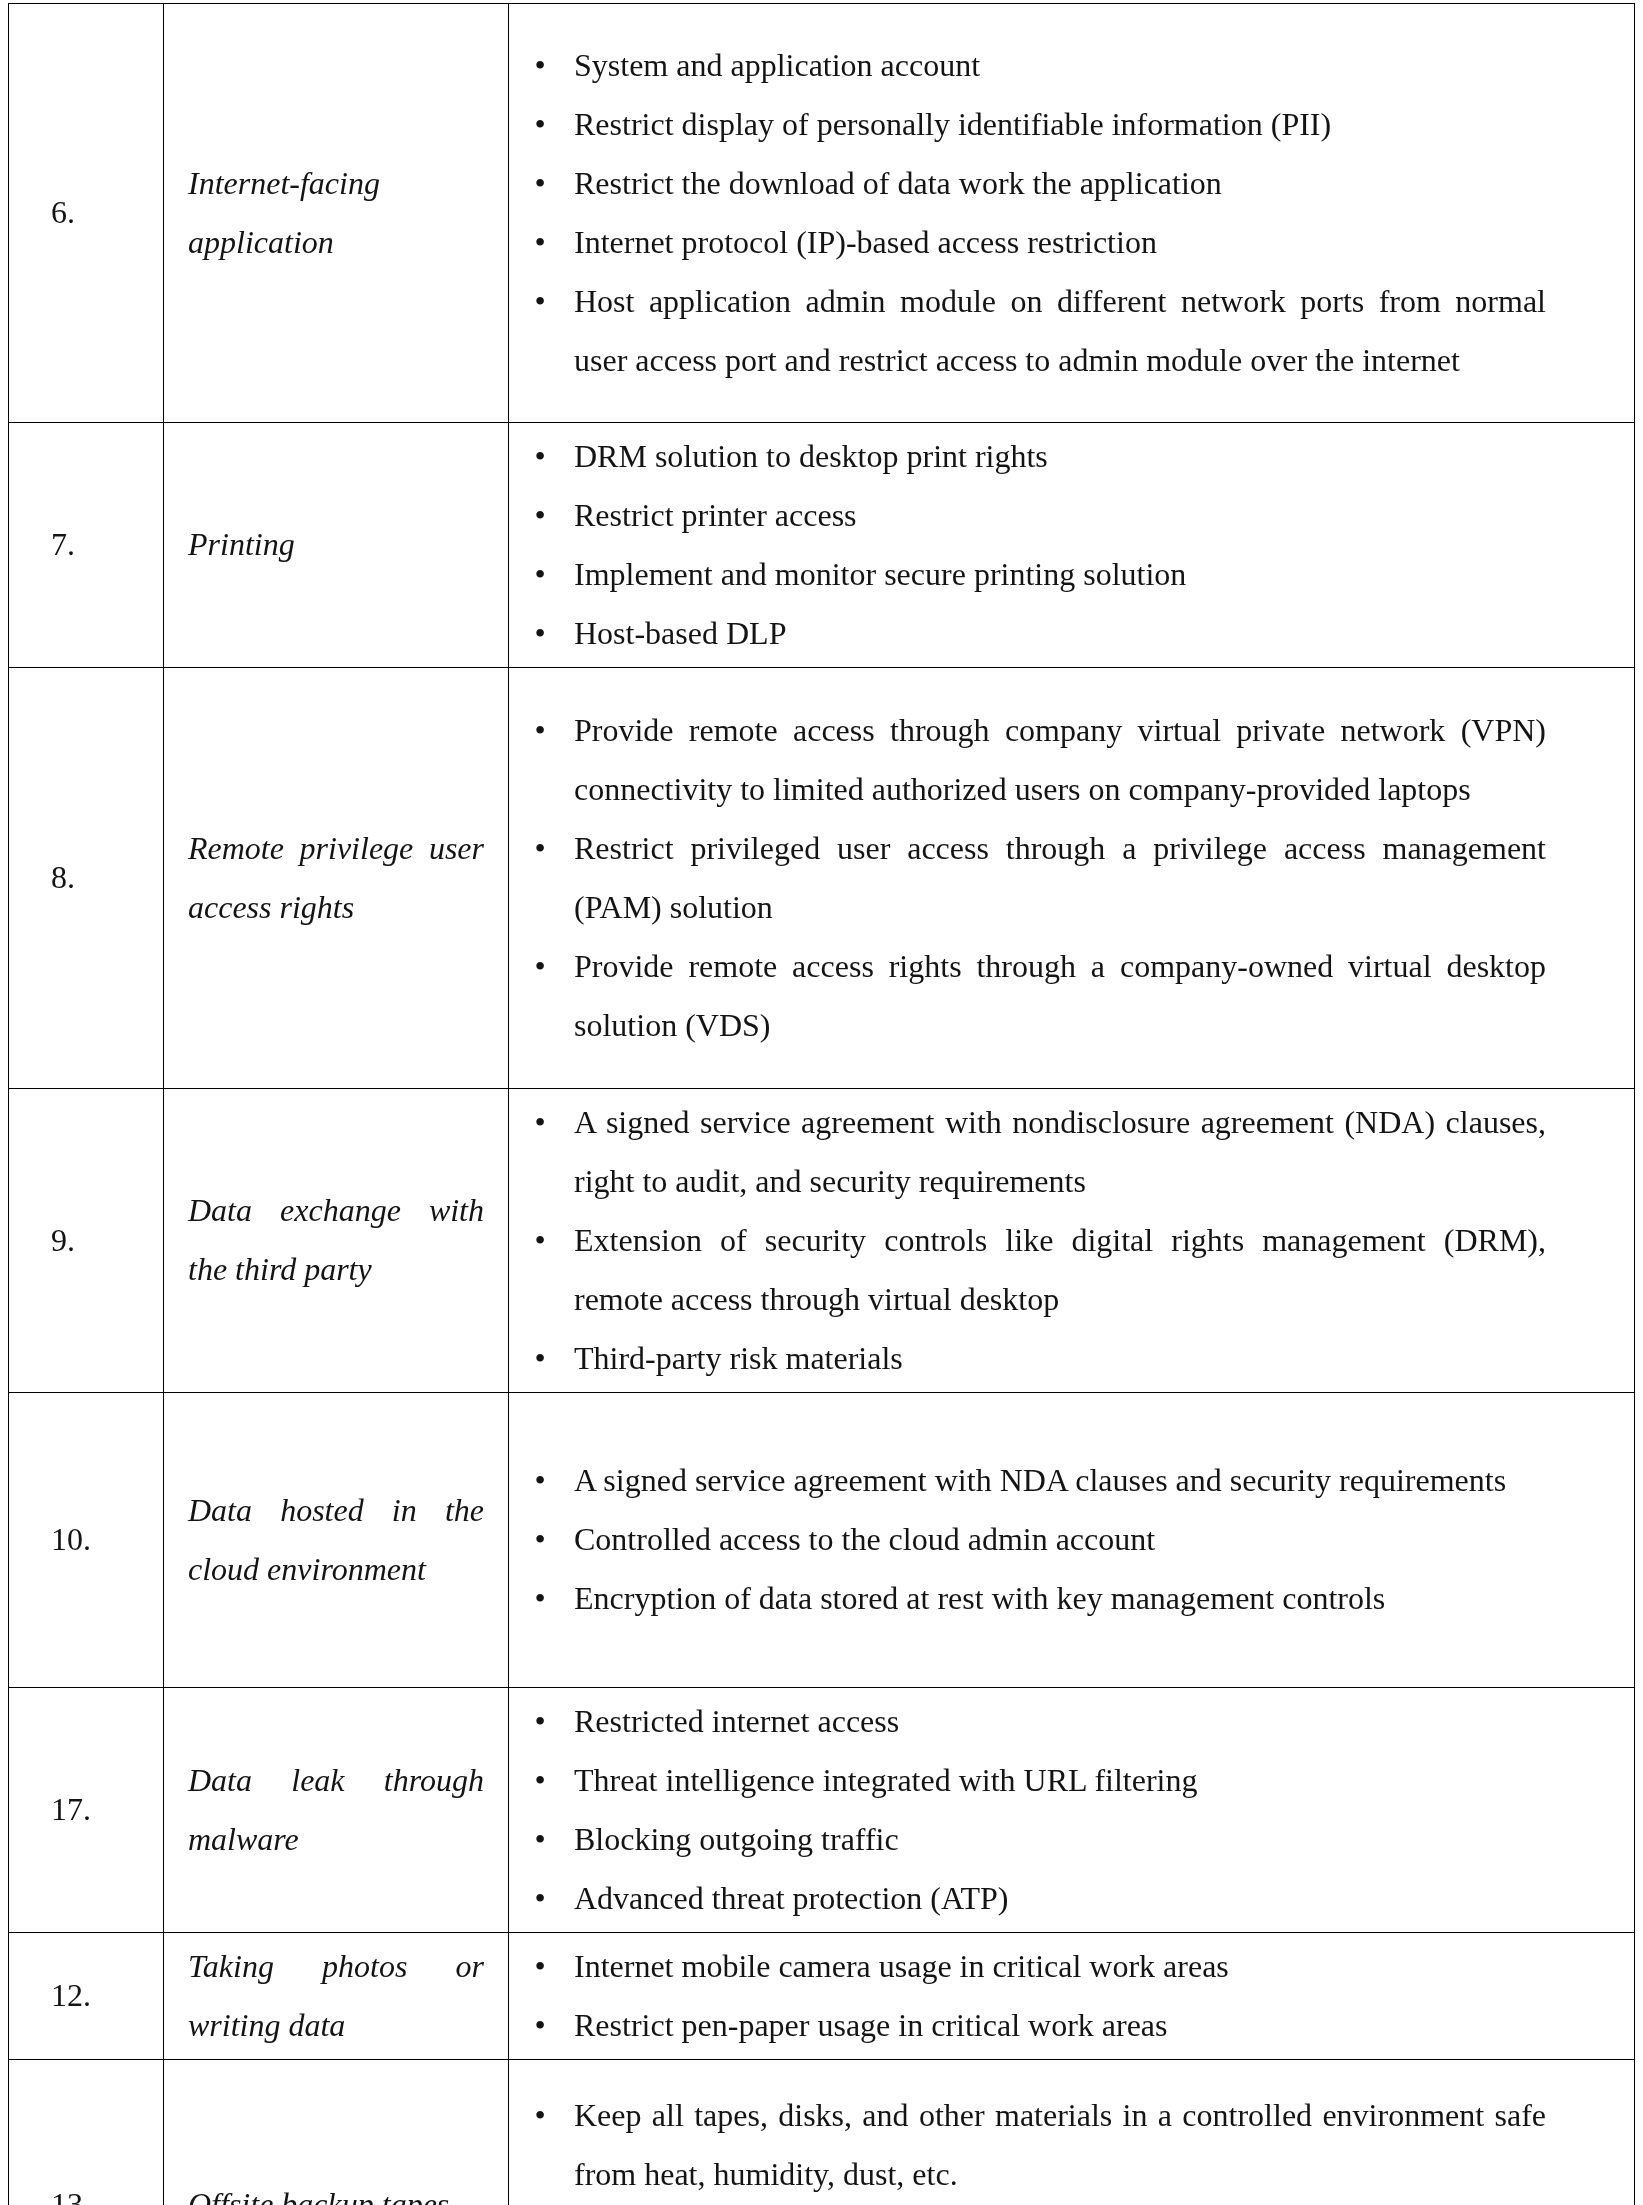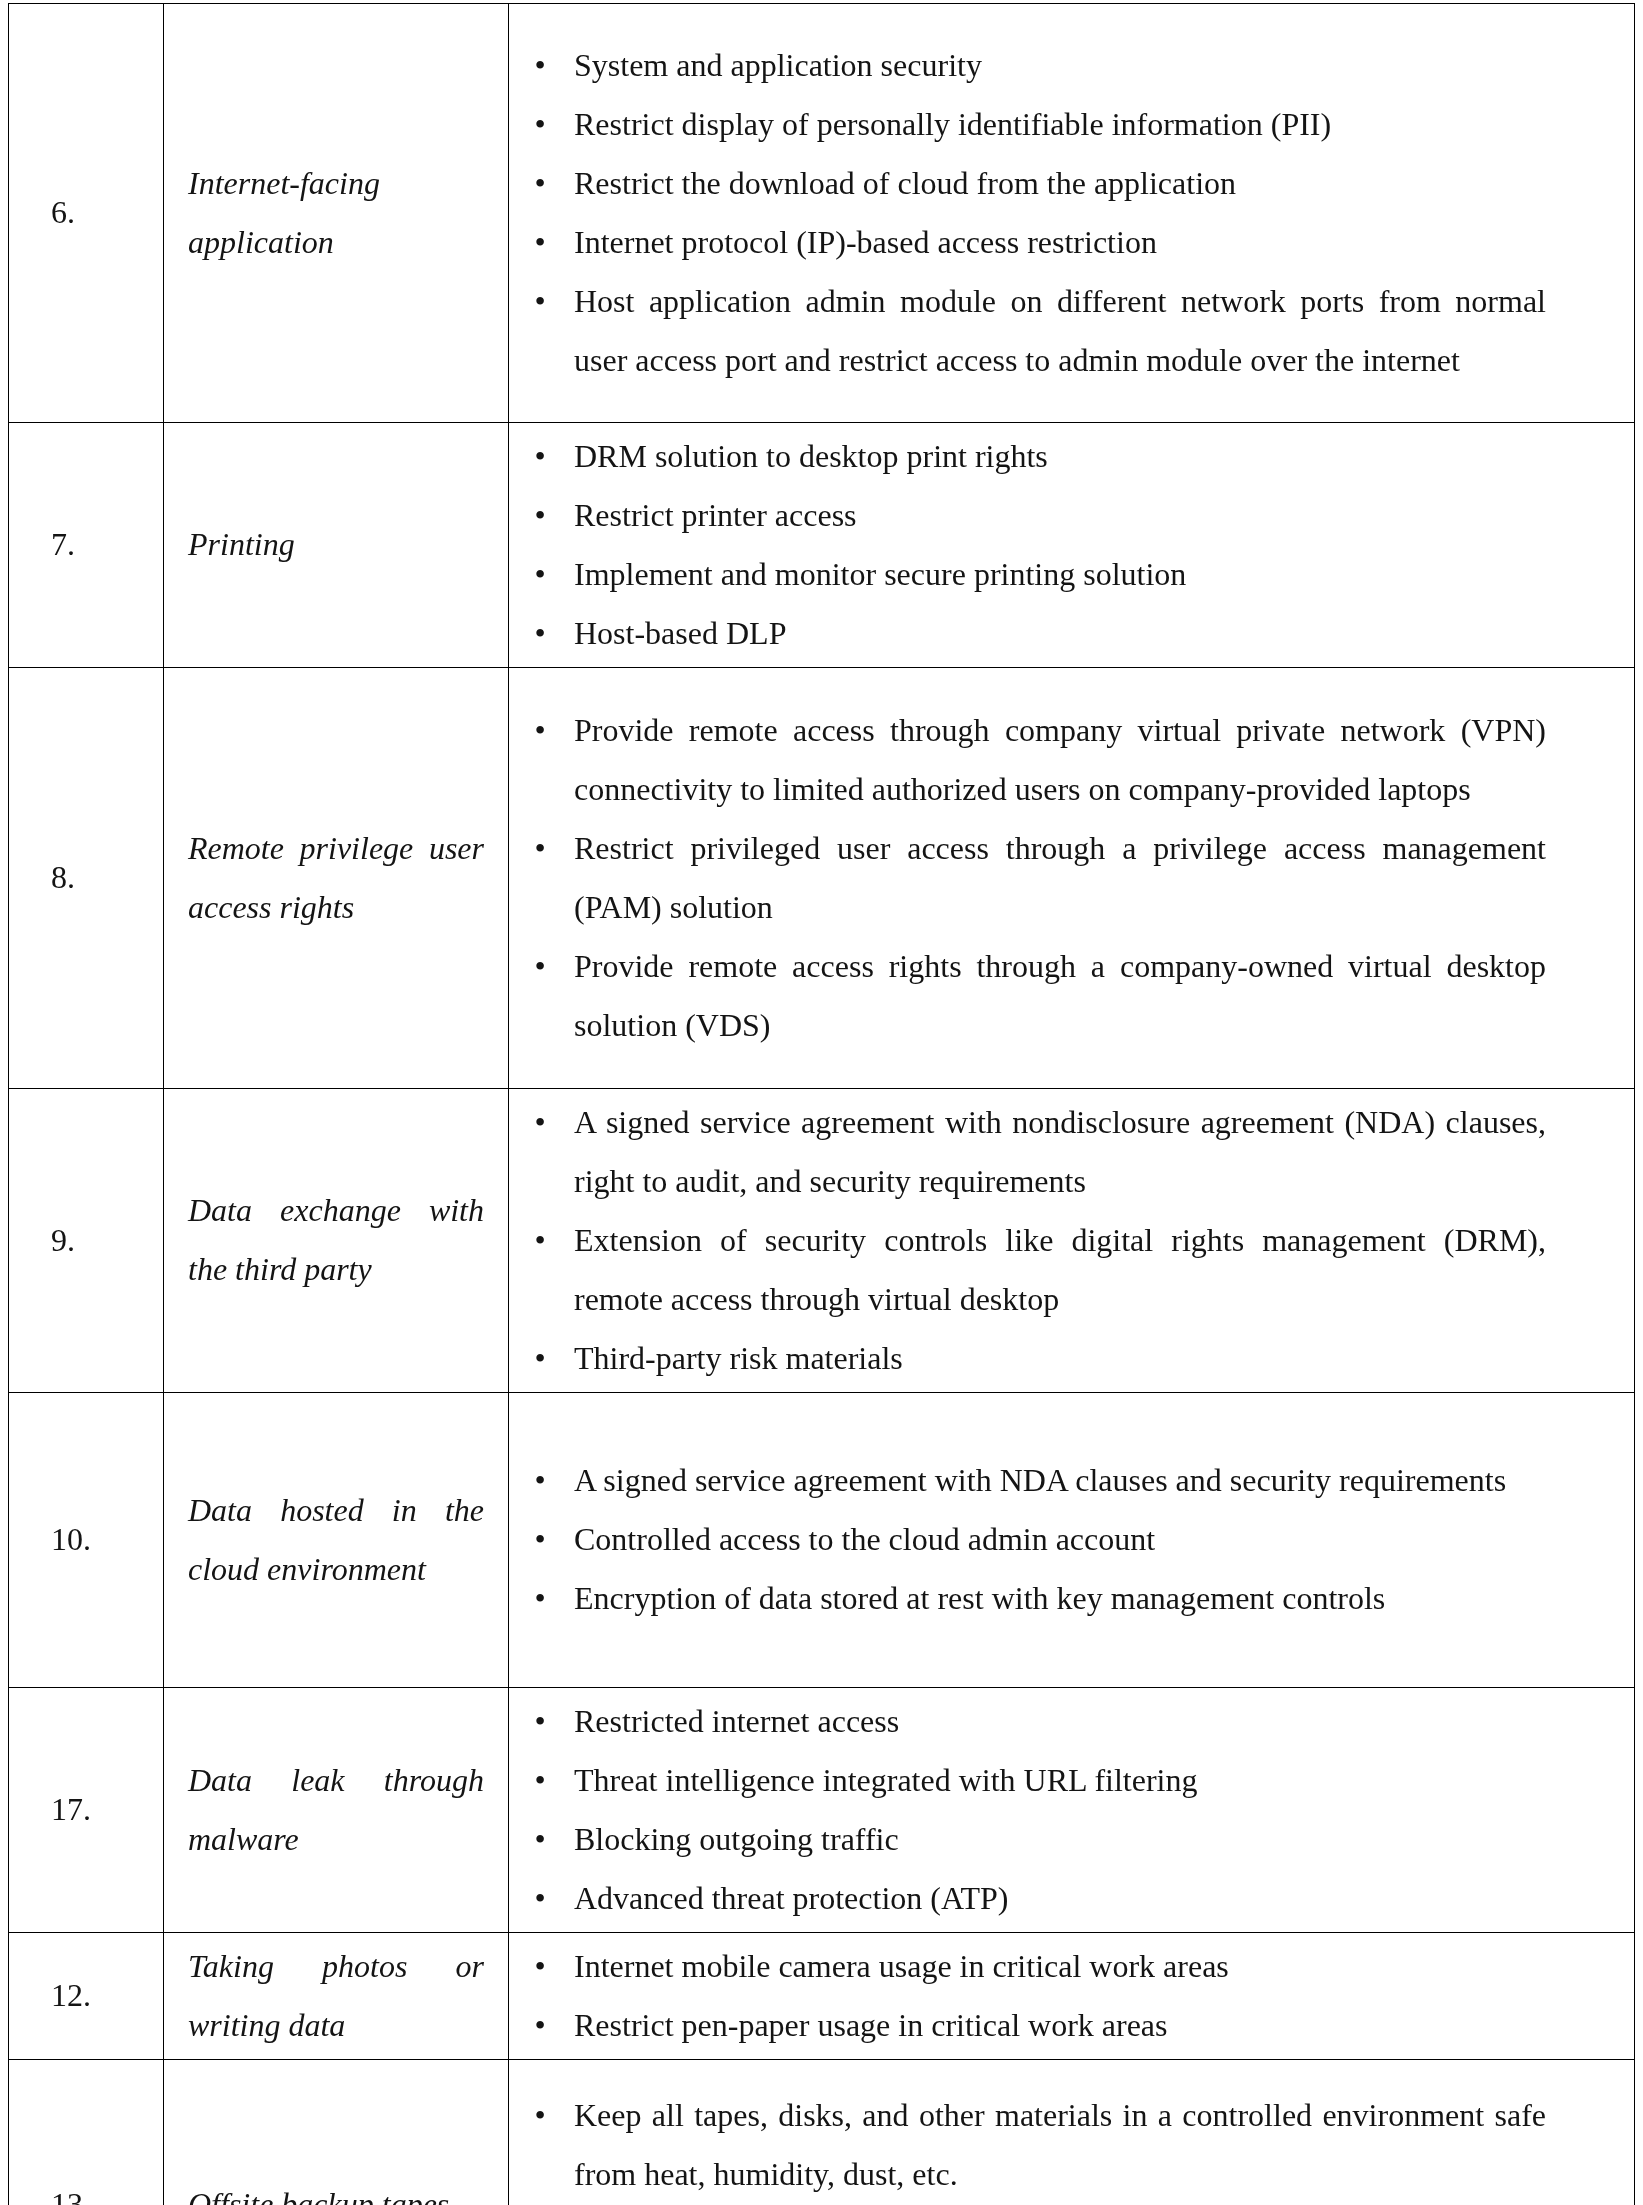--- a/index.html
+++ b/index.html
@@ -87,31 +87,31 @@
       <col>
     </colgroup>
     <tbody>
   <tr>
     <td class="col-num">6.</td>
     <td class="col-cat">Internet-facing application</td>
     <td class="col-controls">
       <div class="controls-list">
   <div class="control">
     <span class="bullet">•</span>
-    <span class="control-text">System and application security</span>
+    <span class="control-text">System and application account</span>
   </div>
 
   <div class="control">
     <span class="bullet">•</span>
     <span class="control-text">Restrict display of personally identifiable information (PII)</span>
   </div>
 
   <div class="control">
     <span class="bullet">•</span>
-    <span class="control-text">Restrict the download of cloud from the application</span>
+    <span class="control-text">Restrict the download of data work the application</span>
   </div>
 
   <div class="control">
     <span class="bullet">•</span>
     <span class="control-text">Internet protocol (IP)-based access restriction</span>
   </div>
 
   <div class="control">
     <span class="bullet">•</span>
     <span class="control-text">Host application admin module on different network ports from normal user access port and restrict access to admin module over the internet</span>

